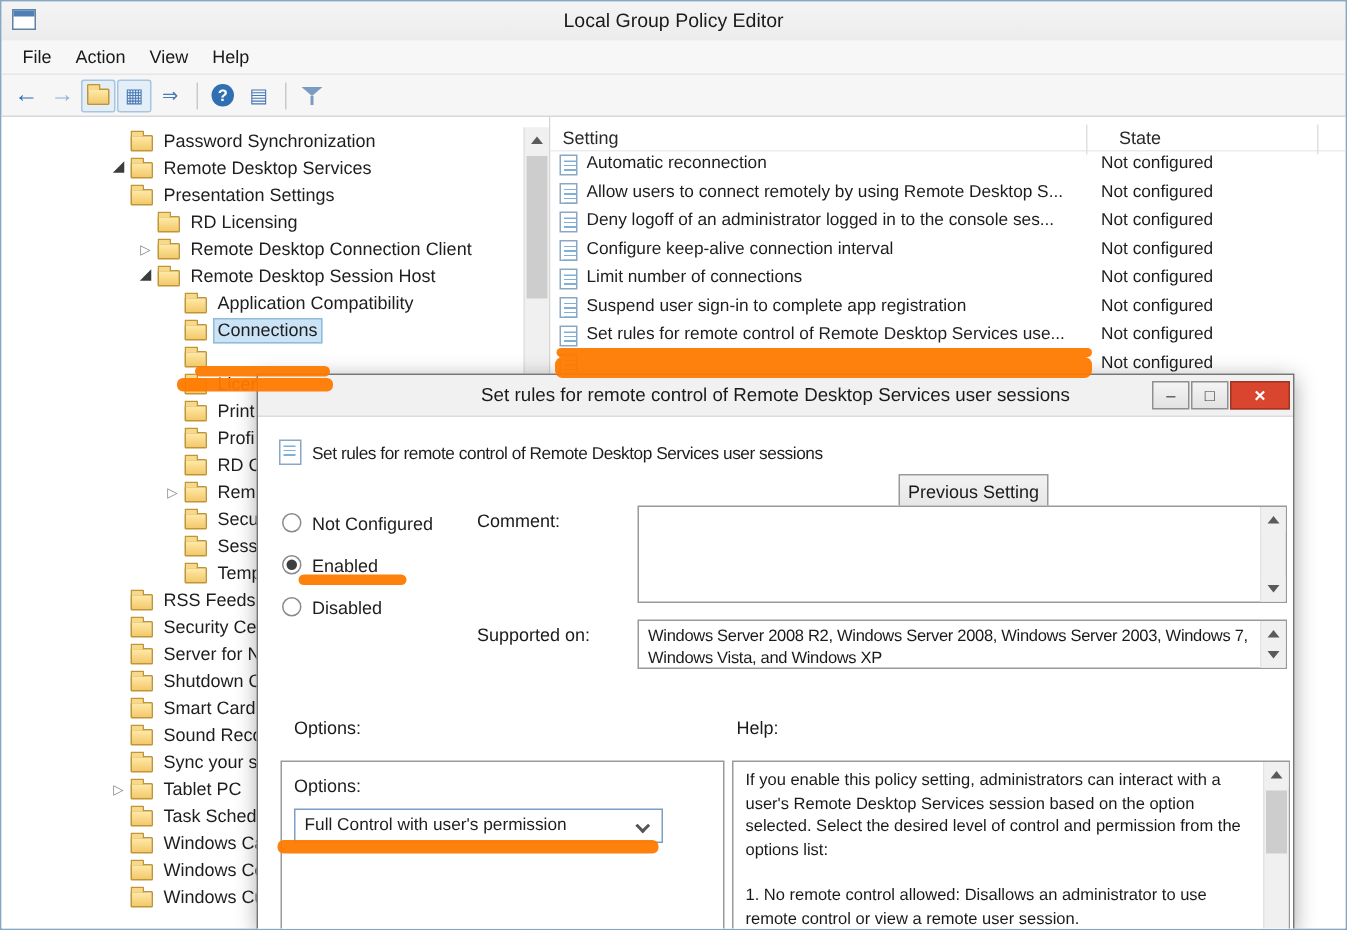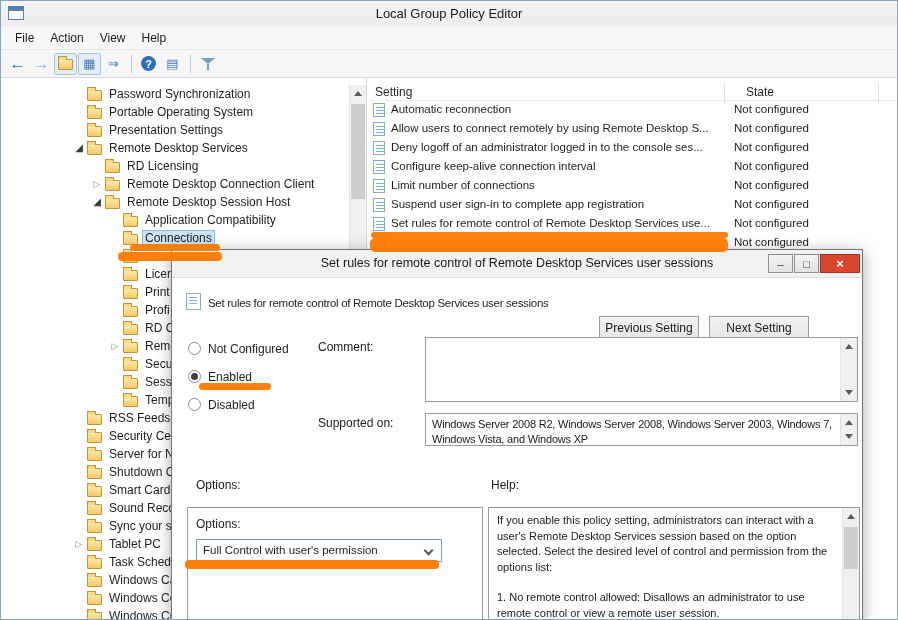--- a/index.html
+++ b/index.html
@@ -167,36 +167,31 @@
   <div class="main">
 
     <div class="tree">
 
         <div class="titem l0">
           <span class="t-arrow"></span>
           <span class="ficon"></span>
           <span class="tlabel">Password Synchronization</span>
         </div>
 
-        <div class="titem l0">
-          <span class="t-arrow"></span>
-          <span class="ficon"></span>
-          <span class="tlabel">Portable Operating System</span>
+
+        <div class="titem l0 exp">
+          <span class="t-arrow"></span>
+          <span class="ficon"></span>
+          <span class="tlabel">Remote Desktop Services</span>
         </div>
 
         <div class="titem l0">
           <span class="t-arrow"></span>
           <span class="ficon"></span>
           <span class="tlabel">Presentation Settings</span>
-        </div>
-
-        <div class="titem l0 exp">
-          <span class="t-arrow"></span>
-          <span class="ficon"></span>
-          <span class="tlabel">Remote Desktop Services</span>
         </div>
 
         <div class="titem l1">
           <span class="t-arrow"></span>
           <span class="ficon"></span>
           <span class="tlabel">RD Licensing</span>
         </div>
 
         <div class="titem l1 col">
           <span class="t-arrow"></span>
@@ -423,21 +418,20 @@
       <span class="dlg-title">Set rules for remote control of Remote Desktop Services user sessions</span>
       <span class="cap cap-min">–</span>
       <span class="cap cap-max">□</span>
       <span class="cap cap-close">×</span>
     </div>
     <div class="dlg-body">
 
       <span class="licon dlg-policy-icon"></span>
       <span class="dlg-header-text">Set rules for remote control of Remote Desktop Services user sessions</span>
       <span class="btn btn-prev">Previous Setting</span>
-      <span class="btn btn-next">Next Setting</span>
 
       <div class="radio-row r1">
         <span class="radio"></span>
         <span>Not Configured</span>
       </div>
       <div class="radio-row r2">
         <span class="radio on"></span>
         <span>Enabled</span>
       </div>
       <div class="radio-row r3">

